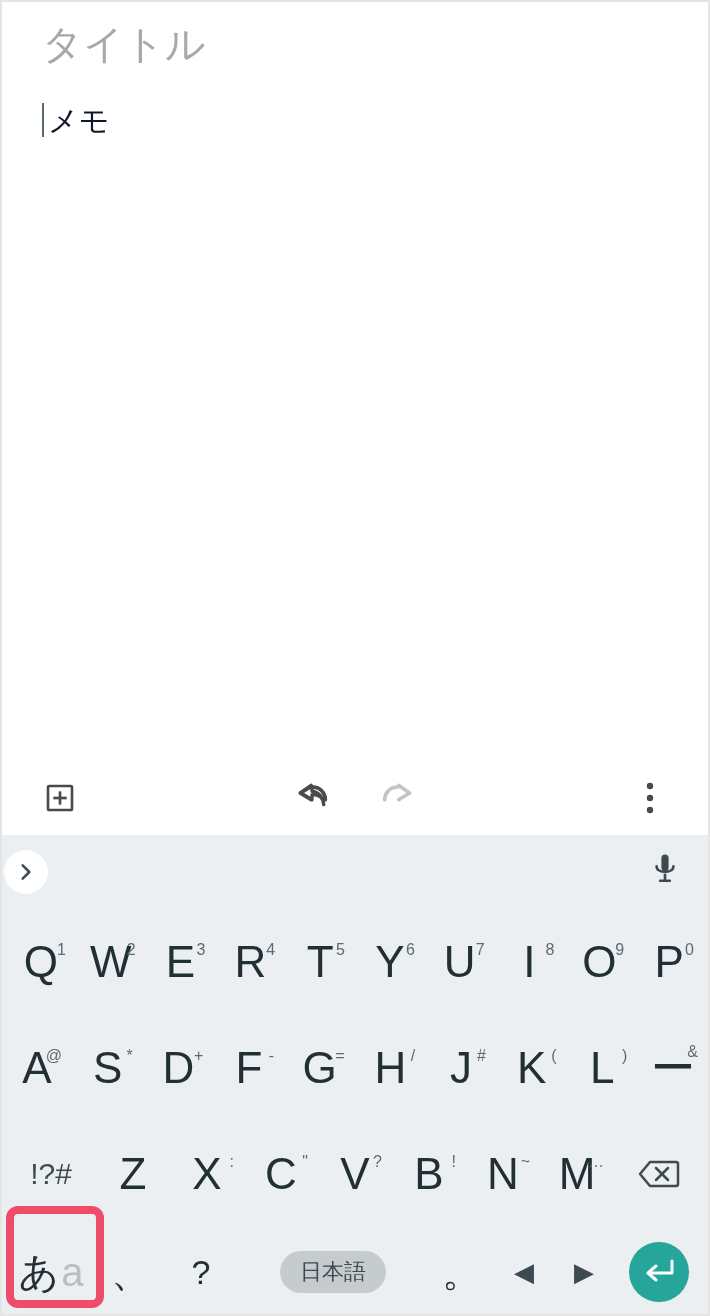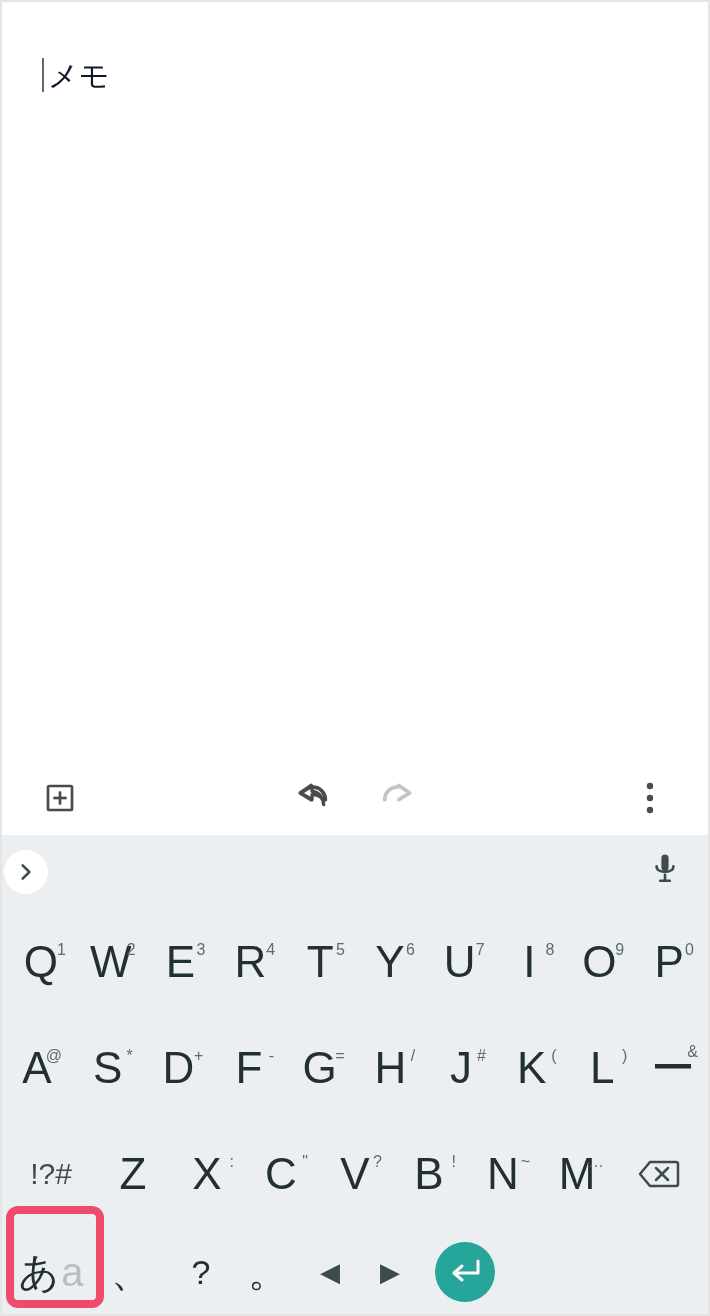--- a/index.html
+++ b/index.html
@@ -47,20 +47,21 @@
   .highlight-box { position:absolute; left: 4px; bottom: 6px; width: 98px; height: 102px; border: 8px solid #ef4b6a; border-radius: 12px; pointer-events:none; }
   .sym-key { font-size: 30px; color:#3d4b51; font-weight:500;}
   .punct { font-size: 40px; color:#222f35; }
   .arrow-tri { font-size: 26px; color:#3d4b51;}
 </style>
 </head>
 <body>
 <div class="frame">
 
 <div class="editor">
+  <input class="title-input" type="text" placeholder="タイトル" style="">
   <div class="body-input-wrap">
     <span class="body-cursor"></span>
     <span class="body-placeholder" style="margin-left:6px;">メモ</span>
     <textarea class="body-input" style=""></textarea>
   </div>
 </div>
 
 <div class="editor-toolbar">
   <div class="etb-left">
     <button class="icon-btn">
@@ -248,20 +249,23 @@
       <span class="lang-toggle">
         <span class="lang-active">あ</span>
             <span class="lang-inactive">a</span>
       </span>
     </div>
     <div class="bottom-key" style="flex:0 0 70px;">
       <span class="punct">、</span>
     </div>
     <div class="bottom-key" style="flex:0 0 70px;">
       <span class="punct" style="font-size:34px;">?</span>
+    </div>
+    <div class="bottom-key" style="flex:1;">
+      <span class="space-pill">日本語</span>
     </div>
     <div class="bottom-key" style="flex:0 0 64px;">
       <span class="punct">。</span>
     </div>
     <div class="bottom-key" style="flex:0 0 60px;">
       <span class="arrow-tri">◀</span>
     </div>
     <div class="bottom-key" style="flex:0 0 60px;">
       <span class="arrow-tri">▶</span>
     </div>

